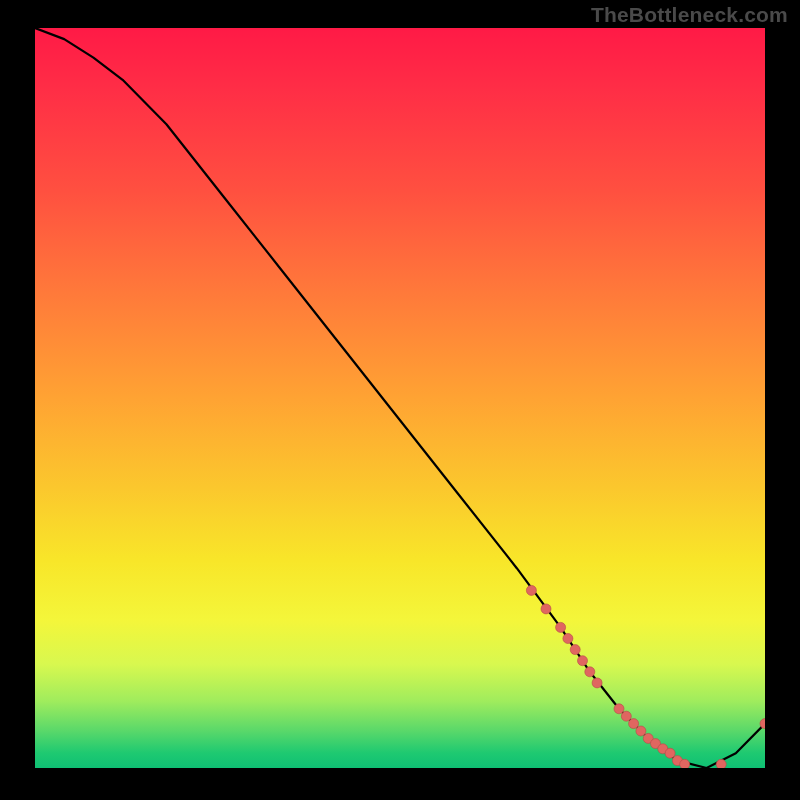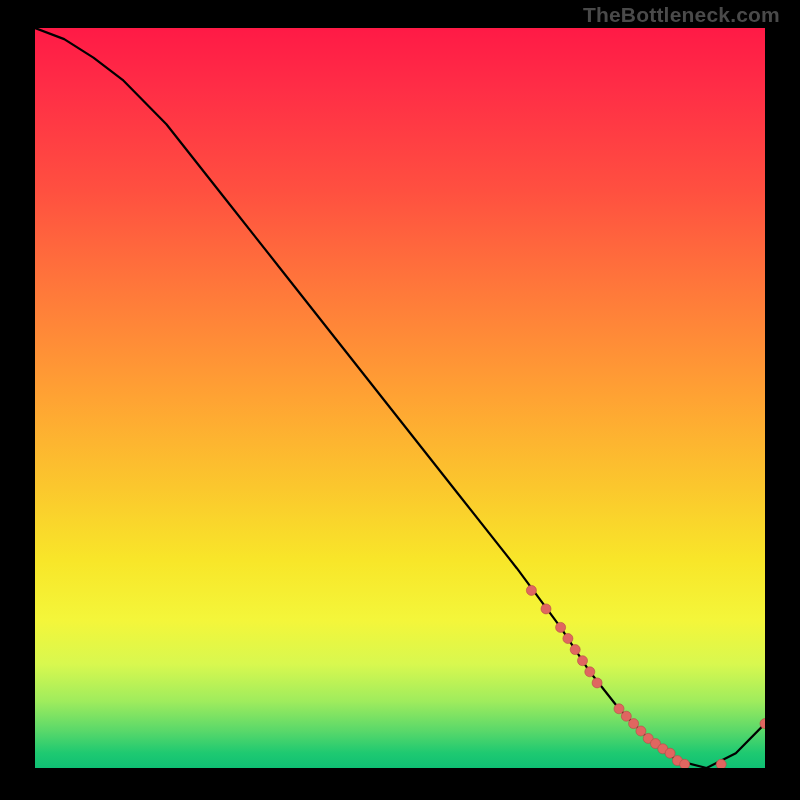--- a/index.html
+++ b/index.html
@@ -13,21 +13,21 @@
   }
   .canvas {
     position: relative;
     width: 800px;
     height: 800px;
     background: #000;
   }
   .watermark {
     position: absolute;
     top: 3px;
-    right: 20px;
+    right: 12px;
     color: #4a4a4a;
     font-size: 21px;
     font-weight: 600;
     letter-spacing: 0.2px;
     z-index: 30;
   }
   
   .plot-area {
     position: absolute;
     left: 35px;

